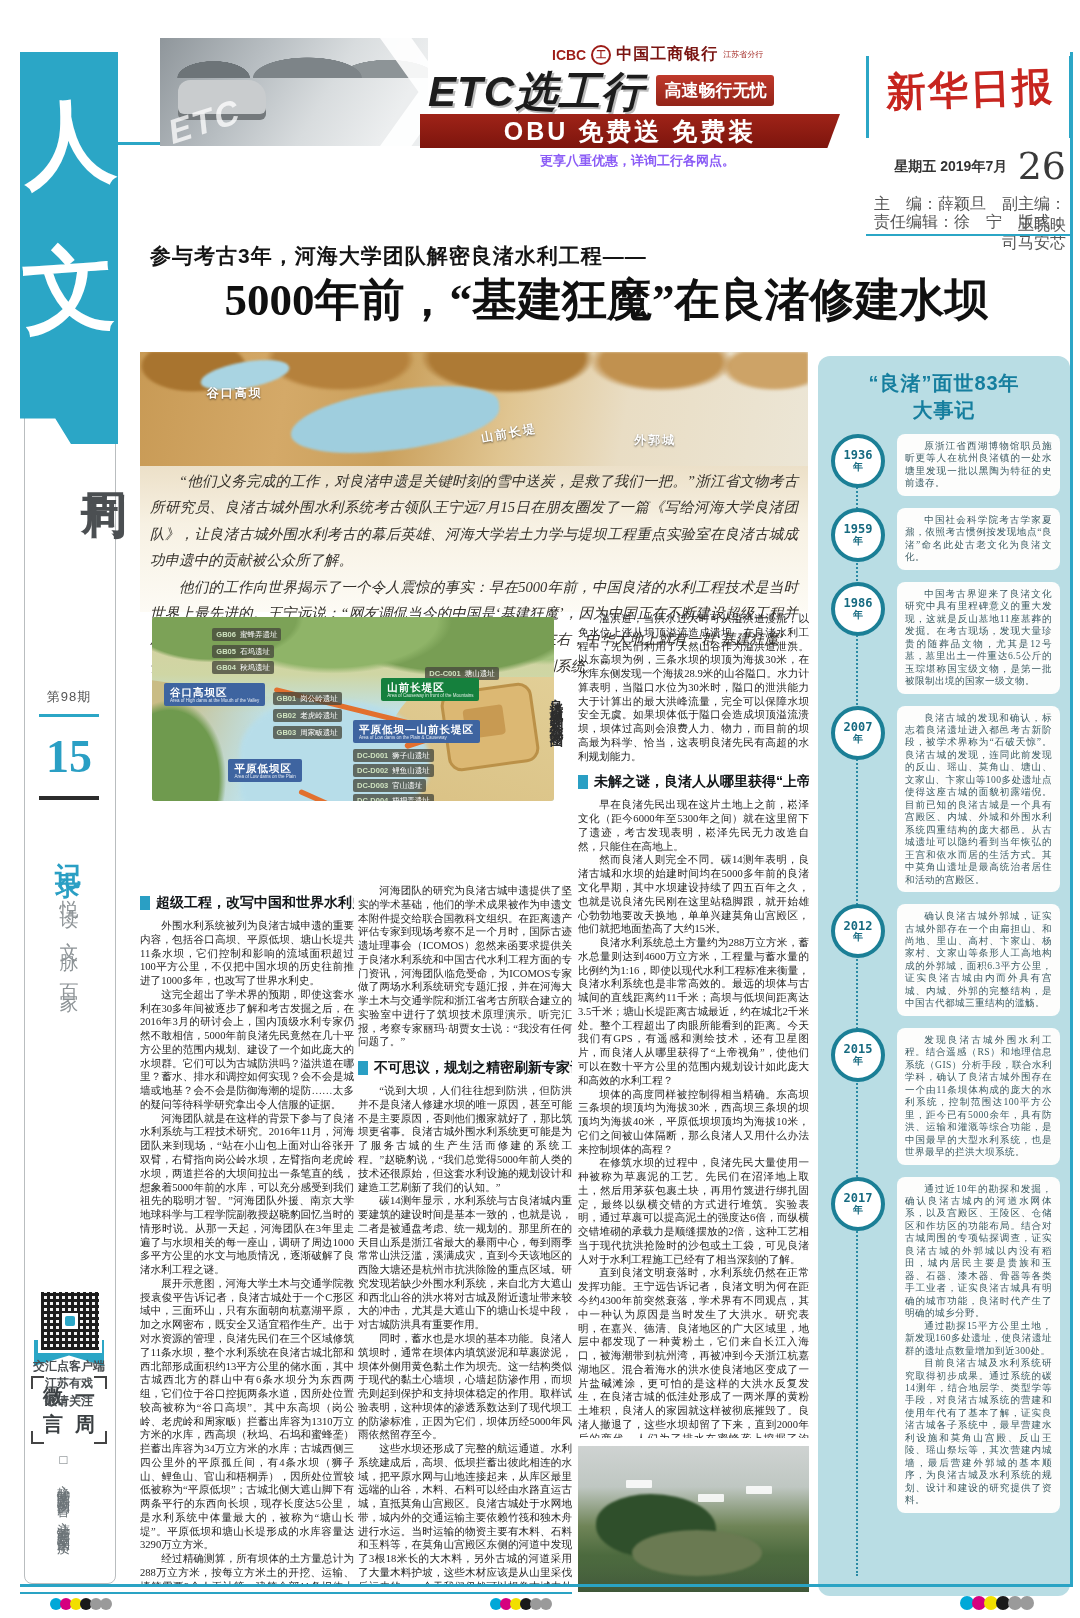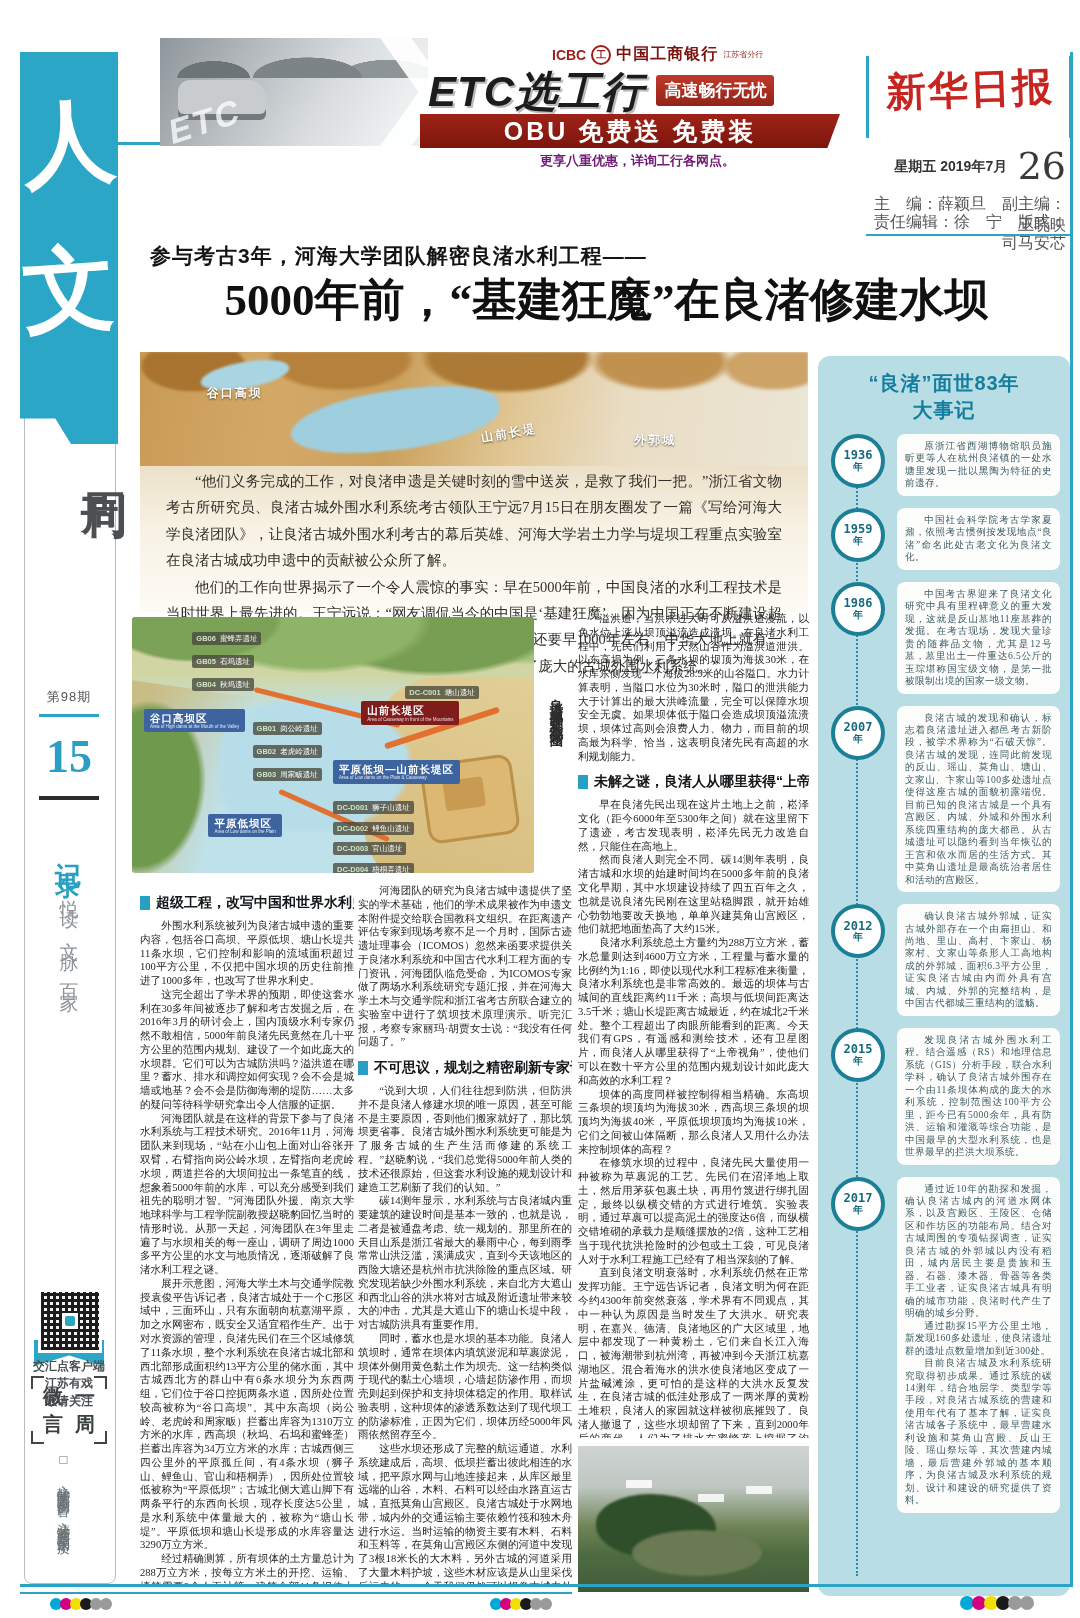--- a/index.html
+++ b/index.html
@@ -70,21 +70,21 @@
   #icbc-row .branch{font-size:8px;color:#9d1c17;font-weight:400;}
   #etc-line{position:absolute;left:268px;top:26px;width:434px;}
   #etc-title{display:inline-block;font-size:42px;font-weight:900;font-style:italic;color:#1c1c1c;
      letter-spacing:1px;text-shadow:2px 2px 0 #bbb;}
   #etc-sub{display:inline-block;margin-left:8px;background:linear-gradient(180deg,#c0392b,#922418);
      color:#fff;font-size:17px;font-weight:700;padding:4px 8px;border-radius:3px;vertical-align:10px;}
   #obu-bar{position:absolute;left:260px;top:76px;width:420px;height:34px;
      background:linear-gradient(180deg,#9f2318,#7d150d);display:flex;align-items:center;justify-content:center;
      color:#fff;font-size:25px;font-weight:900;letter-spacing:3px;
      clip-path:polygon(0 0,100% 0,97% 100%,0 100%);}
-  #ad-foot{position:absolute;left:380px;top:114px;font-size:13px;font-weight:700;color:#701a75;}
+  #ad-foot{position:absolute;left:380px;top:114px;font-size:13px;font-weight:700;color:#8b5cf6;}
 
   #masthead{left:866px;top:48px;width:208px;height:190px;}
   .teal-v{position:absolute;top:8px;width:3px;height:82px;background:#2ba6c6;}
   #paper-name{position:absolute;left:10px;top:14px;width:188px;text-align:center;
      font-family:"Liberation Serif",serif;font-size:40px;font-weight:900;color:#c7251f;
      transform:rotate(-2deg);letter-spacing:2px;}
   #date-row{position:absolute;left:0px;top:96px;width:200px;text-align:right;}
   #date-txt{font-size:14px;font-weight:700;color:#333;vertical-align:8px;}
   #page-num{font-family:"DejaVu Serif",serif;font-size:38px;color:#3a3a3a;margin-left:6px;}
   .editor-line{position:absolute;left:0;width:200px;text-align:right;font-size:16px;color:#555;}
@@ -108,27 +108,27 @@
        radial-gradient(90px 40px at 95% 22%,#cda367 50%,transparent 60%);
      filter:blur(1px);}
   #hero .lake{position:absolute;left:150px;top:38px;width:210px;height:60px;background:#9fcede;
      border-radius:60% 40% 55% 45%;transform:rotate(-6deg);filter:blur(1px);}
   #hero .lake2{position:absolute;left:60px;top:10px;width:90px;height:26px;background:#a9d4e2;
      border-radius:50%;transform:rotate(-10deg);filter:blur(1px);}
   .hero-label{position:absolute;color:#fff;font-size:12px;font-weight:700;letter-spacing:2px;
      text-shadow:0 1px 2px rgba(0,0,0,.6);white-space:nowrap;}
 
   
-  #intro{left:140px;top:466px;width:668px;height:146px;padding:2px 26px;box-sizing:border-box;
+  #intro{left:140px;top:466px;width:668px;height:146px;padding:2px 10px;box-sizing:border-box;
      background:linear-gradient(180deg,#ece0c8 0%,#f7f1e3 40%,#fdfbf5 100%);
-     font-family:"Liberation Serif",serif;font-size:14.5px;line-height:1.82;color:#33302a;}
+     font-family:"Liberation Serif",serif;font-size:14.5px;line-height:1.82;color:#33302a;font-style:italic;}
   #intro p{margin:0;text-indent:2em;text-align:justify;}
 
   
-  #map{left:132px;top:617px;width:402px;height:256px;background:#bfe2ea;overflow:hidden;border-radius:3px;}
+  #map{left:152px;top:617px;width:402px;height:184px;background:#bfe2ea;overflow:hidden;border-radius:3px;}
   #map .land-top{position:absolute;left:0;top:0;width:100%;height:96px;
      background:radial-gradient(140px 70px at 15% 0%,#7ca257 60%,transparent 65%),
        radial-gradient(180px 80px at 45% 4%,#8fb468 58%,transparent 66%),
        radial-gradient(200px 90px at 75% 0%,#789e54 60%,transparent 66%),
        radial-gradient(140px 60px at 98% 10%,#a4c27e 55%,transparent 64%),
        linear-gradient(180deg,#d8cfa0 0%,#cfd6a4 60%,transparent 100%);}
   #map .land-left{position:absolute;left:-30px;top:70px;width:140px;height:210px;
      background:radial-gradient(90px 130px at 30% 50%,#6f9a4e 60%,transparent 68%),
        linear-gradient(100deg,#c9bc85 20%,transparent 80%);transform:rotate(8deg);}
   #map .land-right{position:absolute;right:-20px;top:60px;width:190px;height:210px;
@@ -355,21 +355,21 @@
       <span>官山遗址</span>
     </div>
     <div class="map-site" style="left: 50%; top: 96%;">
       <span class="code">DC-D004</span>
       <span>梧桐弄遗址</span>
     </div>
     <div class="map-region" style="left: 3%; top: 36%; background: rgb(62, 100, 160);">
       <span class="nm">谷口高坝区</span>
       <span class="en">Area of High dams at the Mouth of the Valley</span>
     </div>
-    <div class="map-region" style="left: 57%; top: 33%; background: #7f1d1d;">
+    <div class="map-region" style="left: 57%; top: 33%; background: #15803d;">
       <span class="nm">山前长堤区</span>
       <span class="en">Area of Causeway in front of the Mountains</span>
     </div>
     <div class="map-region" style="left: 50%; top: 56%; background: rgb(62, 100, 160);">
       <span class="nm">平原低坝—山前长堤区</span>
       <span class="en">Area of Low dams on the Plain &amp; Causeway</span>
     </div>
     <div class="map-region" style="left: 19%; top: 77%; background: rgb(62, 100, 160);">
       <span class="nm">平原低坝区</span>
       <span class="en">Area of Low dams on the Plain</span>

